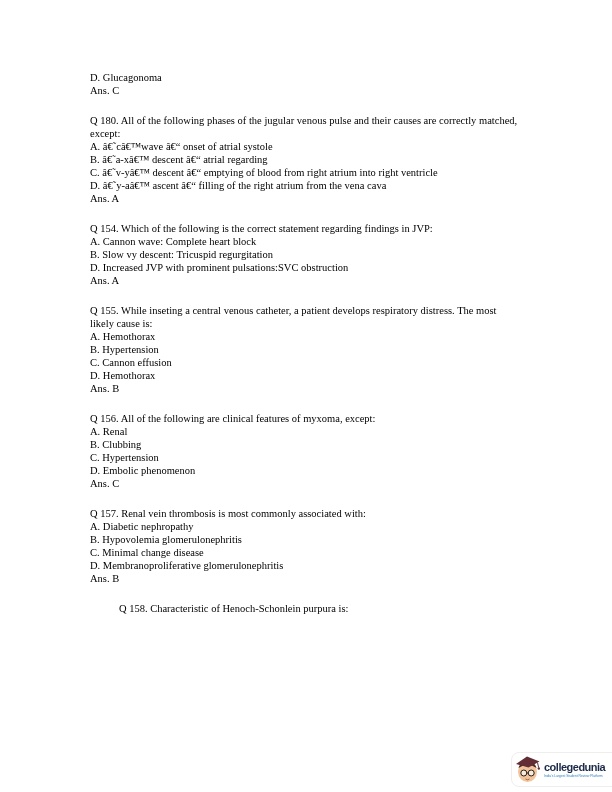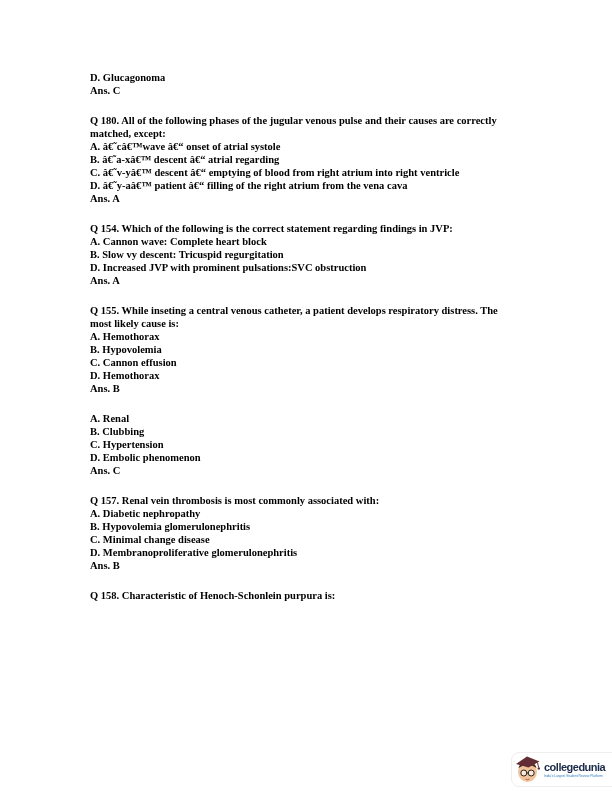--- a/index.html
+++ b/index.html
@@ -22,25 +22,25 @@
     position: absolute;
     left: 90px;
     top: 71px;
     width: 430px;
   }
   .block {
     margin: 0 0 17px 0;
   }
   .block:last-child {
     margin-bottom: 0;
+    margin-left: 29px;
   }
   .line, .qtext {
     margin: 0;
     padding: 0;
-    font-weight: bold;
   }
   
   .logo {
     position: absolute;
     left: 511px;
     top: 752px;
     display: flex;
     align-items: center;
     gap: 3px;
     padding: 2px 4px 2px 2px;
@@ -81,41 +81,42 @@
     <div class="block">
       <div class="line">D. Glucagonoma</div>
       <div class="line">Ans. C</div>
     </div>
 
     <p class="block qtext">Q 180. All of the following phases of the jugular venous pulse and their causes are correctly matched, except:</p>
     <div class="block">
       <div class="line">A. â€˜câ€™wave â€“ onset of atrial systole</div>
       <div class="line">B. â€˜a-xâ€™ descent â€“ atrial regarding</div>
       <div class="line">C. â€˜v-yâ€™ descent â€“ emptying of blood from right atrium into right ventricle</div>
-      <div class="line">D. â€˜y-aâ€™ patient â€“ filling of the right atrium from the vena cava</div>
+      <div class="line">D. â€˜y-aâ€™ ascent â€“ filling of the right atrium from the vena cava</div>
       <div class="line">Ans. A</div>
     </div>
 
     <p class="block qtext">Q 154. Which of the following is the correct statement regarding findings in JVP:</p>
     <div class="block">
       <div class="line">A. Cannon wave: Complete heart block</div>
       <div class="line">B. Slow vy descent: Tricuspid regurgitation</div>
       <div class="line">D. Increased JVP with prominent pulsations:SVC obstruction</div>
       <div class="line">Ans. A</div>
     </div>
 
     <p class="block qtext">Q 155. While inseting a central venous catheter, a patient develops respiratory distress. The most likely cause is:</p>
     <div class="block">
       <div class="line">A. Hemothorax</div>
-      <div class="line">B. Hypovolemia</div>
+      <div class="line">B. Hypertension</div>
       <div class="line">C. Cannon effusion</div>
       <div class="line">D. Hemothorax</div>
       <div class="line">Ans. B</div>
     </div>
 
+    <p class="block qtext">Q 156. All of the following are clinical features of myxoma, except:</p>
     <div class="block">
       <div class="line">A. Renal</div>
       <div class="line">B. Clubbing</div>
       <div class="line">C. Hypertension</div>
       <div class="line">D. Embolic phenomenon</div>
       <div class="line">Ans. C</div>
     </div>
 
     <p class="block qtext">Q 157. Renal vein thrombosis is most commonly associated with:</p>
     <div class="block">

